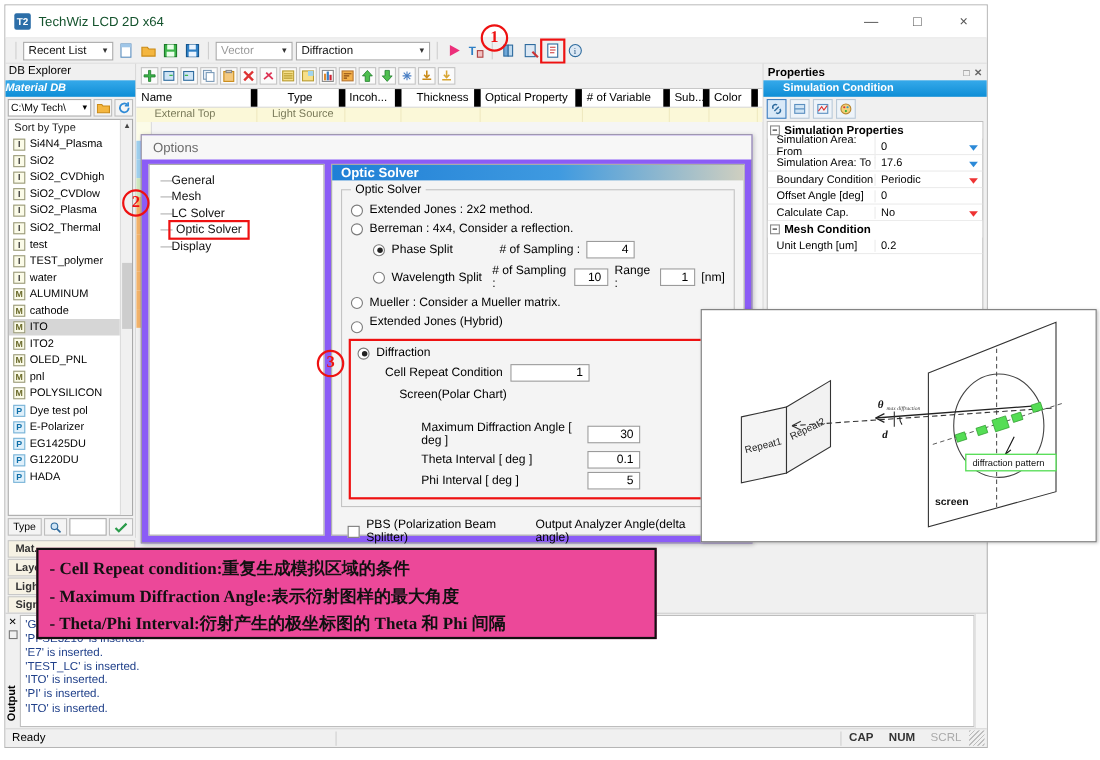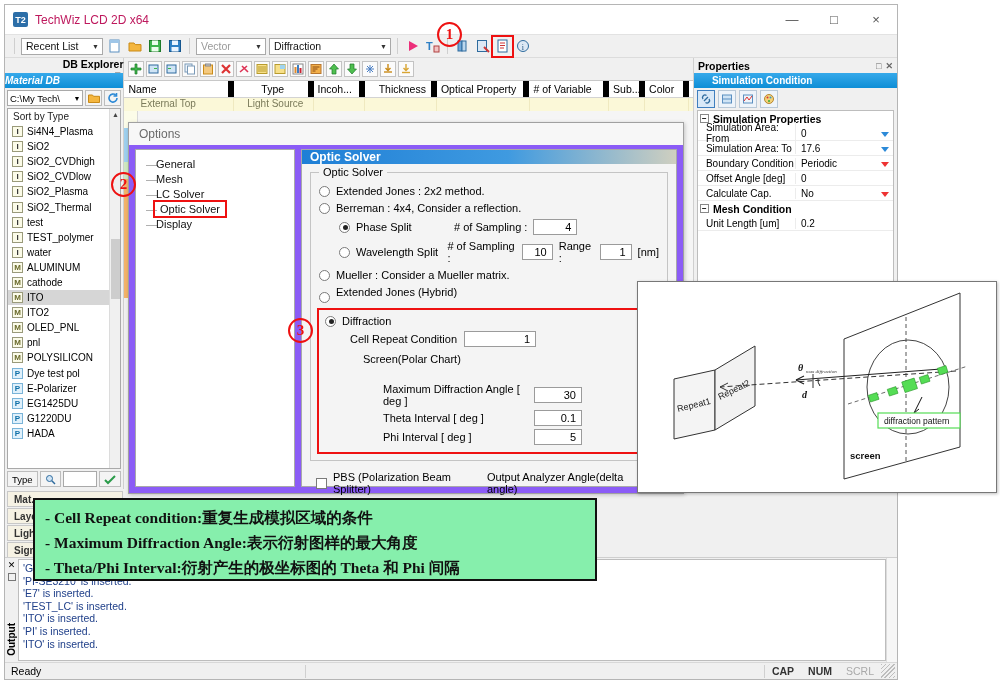--- a/index.html
+++ b/index.html
@@ -19,21 +19,21 @@
   
   .titlebar {
     height:30px; background:#ffffff; display:flex; align-items:center;
     border-bottom:1px solid #e2e2e2; flex:0 0 auto;
   }
   .titlebar .logo {
     width:15px; height:15px; margin-left:8px; margin-right:7px;
     background:#2c6ea8; color:#fff; font-size:9px; font-weight:bold;
     display:flex; align-items:center; justify-content:center; border-radius:2px;
   }
-  .titlebar .t-text { font-size:12px; color:#be185d; }
+  .titlebar .t-text { font-size:12px; color:#14532d; }
   .titlebar .wbtns { margin-left:auto; display:flex; }
   .titlebar .wbtn {
     width:42px; height:29px; display:flex; align-items:center; justify-content:center;
     color:#555; font-size:13px;
   }
   
   .menubar { height:21px; display:flex; align-items:center; background:#f0f0f0; padding-left:8px; flex:0 0 auto;}
   .menubar .mi { padding:2px 9px; font-size:11.5px; color:#111; }
   .menubar .mi u { text-decoration:underline; }
   
@@ -50,21 +50,21 @@
   .combo.gray { color:#9a9a9a; }
   .ticon {
     width:17px; height:17px; display:flex; align-items:center; justify-content:center;
     font-size:11px; line-height:1;
   }
   .ticon.boxed { outline:2px solid #ee1111; outline-offset:1px; }
   
   .mainrow { flex:1 1 auto; display:flex; min-height:0; }
   
   .dbx { width:120px; background:#f0f0f0; display:flex; flex-direction:column; border-right:1px solid #cfcfcf;}
-  .dbx-head { height:15px; display:flex; align-items:flex-end; font-weight:bold; font-size:10.5px; padding-left:3px;flex-direction:column;}
+  .dbx-head { height:15px; display:flex; align-items:flex-start; font-weight:normal; font-size:10.5px; padding-left:3px;flex-direction:column;}
   .dbx-head .sp { flex:1; }
   .dbx-head .g { color:#666; font-size:9px; margin-right:3px;}
   .dbx-tab {
     height:15px; background:#1f9ae0; color:#fff; font-weight:bold; font-size:10px;
     display:flex; align-items:center; padding-left:0;
     background:linear-gradient(#36a9ea,#0e8ed6);
     font-style:italic;
   }
   .dbx-path { height:20px; display:flex; align-items:center; gap:2px; padding:2px 2px; }
   .dbx-path .pc { flex:1; height:16px; border:1px solid #a9a9a9; background:#fff; font-size:9.5px;
@@ -173,21 +173,21 @@
   .chk { width:11px; height:11px; border:1px solid #7a7a7a; background:#fff; display:inline-block; flex:0 0 auto;}
   .orow { display:flex; align-items:center; gap:6px; font-size:11px; margin-bottom:5px;}
   .num { height:16px; border:1px solid #9b9b9b; background:#fff; font-size:11px;
      display:flex; align-items:center; justify-content:flex-end; padding-right:5px;}
   .redbox { outline:2px solid #ee1111; }
   
   .diagram { position:absolute; left:637px; top:281px; width:360px; height:212px;
      background:#fff; border:1px solid #777; box-shadow:1px 1px 3px rgba(0,0,0,.25);}
   
   .callout { position:absolute; left:33px; top:498px; width:564px; height:83px;
-     background:#86efac; border:2px solid #111; padding:5px 10px;
+     background:#ec4899; border:2px solid #111; padding:5px 10px;
      font-family:"Liberation Serif", serif;}
   .callout .line { font-size:15.5px; font-weight:bold; color:#111; line-height:25px; white-space:nowrap;}
   .callout .cn { font-weight:bold; }
   
   .circnum { position:absolute; width:25px; height:25px; border:2px solid #ee1111; border-radius:50%;
      color:#ee1111; font-size:15px; font-weight:bold; display:flex; align-items:center;
      justify-content:center; font-family:"Liberation Serif", serif; background:transparent;}
 </style>
 </head>
 <body>

